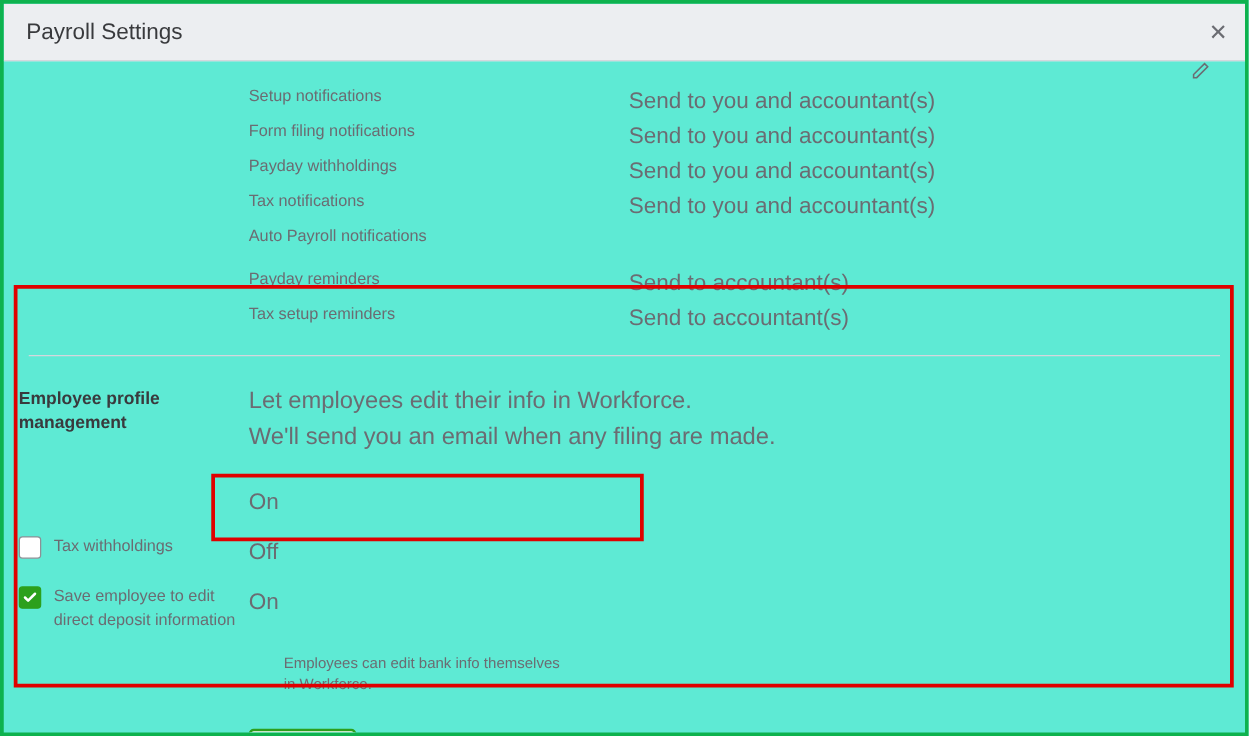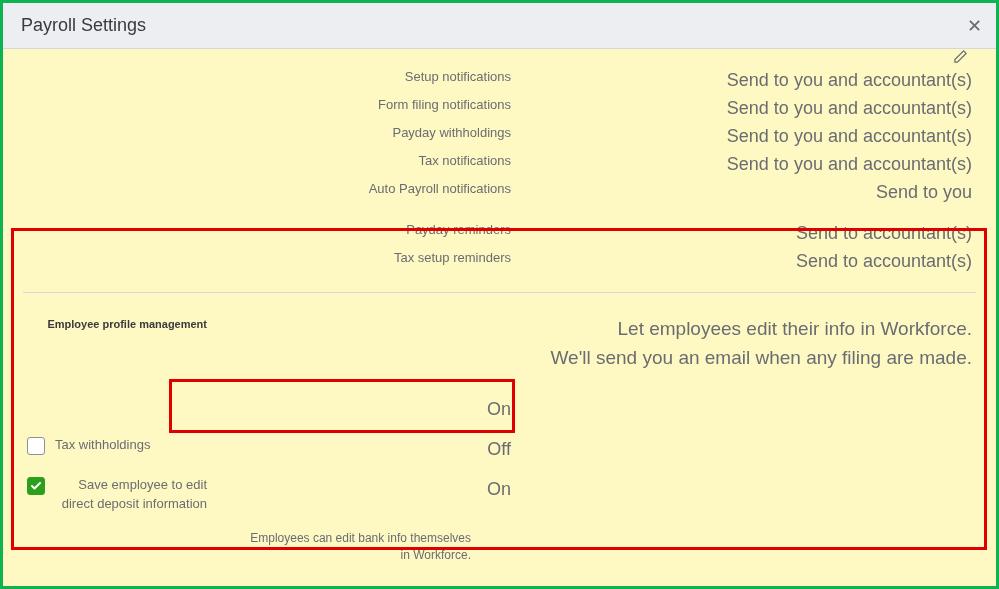--- a/index.html
+++ b/index.html
@@ -13,21 +13,21 @@
   * { box-sizing: border-box; }
   html, body {
     margin: 0; padding: 0;
     font-family: -apple-system, BlinkMacSystemFont, "Segoe UI", Helvetica, Arial, sans-serif;
     font-size: 13px;
     color: var(--text-dark);
     background: #f4f5f8;
   }
   .frame {
     width: 999px; height: 589px;
-    background: #fef9c3;
+    background: #5eead4;
     border: 3px solid #0eb24e;
     position: relative;
     overflow: hidden;
   }
 
   .modal-header {
     display: flex;
     align-items: center;
     justify-content: space-between;
     height: 46px;
@@ -60,26 +60,25 @@
     right: 28px;
     font-size: 15px;
     color: #6b6c72;
     cursor: pointer;
   }
 
   .block {
     display: grid;
     grid-template-columns: 180px 300px 1fr;
     column-gap: 4px;
-    padding: 2px 24px 2px 24px;
+    padding: 2px 24px 2px 12px;
     position: relative;
-    text-align: right;
   }
   .block .label-col {
-    font-size: 11px;
+    font-size: 14px;
     color: #393a3d;
     font-weight: 600;
     padding-top: 2px;
   }
   .block .mid-col {
     font-size: 13px;
     color: var(--text-muted);
     line-height: 1.55;
   }
   .block .val-col {
@@ -231,21 +230,20 @@
       <div></div>
       <div class="mid-col">Payday withholdings</div>
       <div class="val-col">Send to you and accountant(s)</div>
 
       <div></div>
       <div class="mid-col">Tax notifications</div>
       <div class="val-col">Send to you and accountant(s)</div>
 
       <div></div>
       <div class="mid-col">Auto Payroll notifications</div>
-      <div class="val-col">Send to you</div>
 
       <div style="grid-column:1/span 3; height:14px"></div>
 
       <div></div>
       <div class="mid-col">Payday reminders</div>
       <div class="val-col">Send to accountant(s)</div>
 
       <div></div>
       <div class="mid-col">Tax setup reminders</div>
       <div class="val-col">Send to accountant(s)</div>

